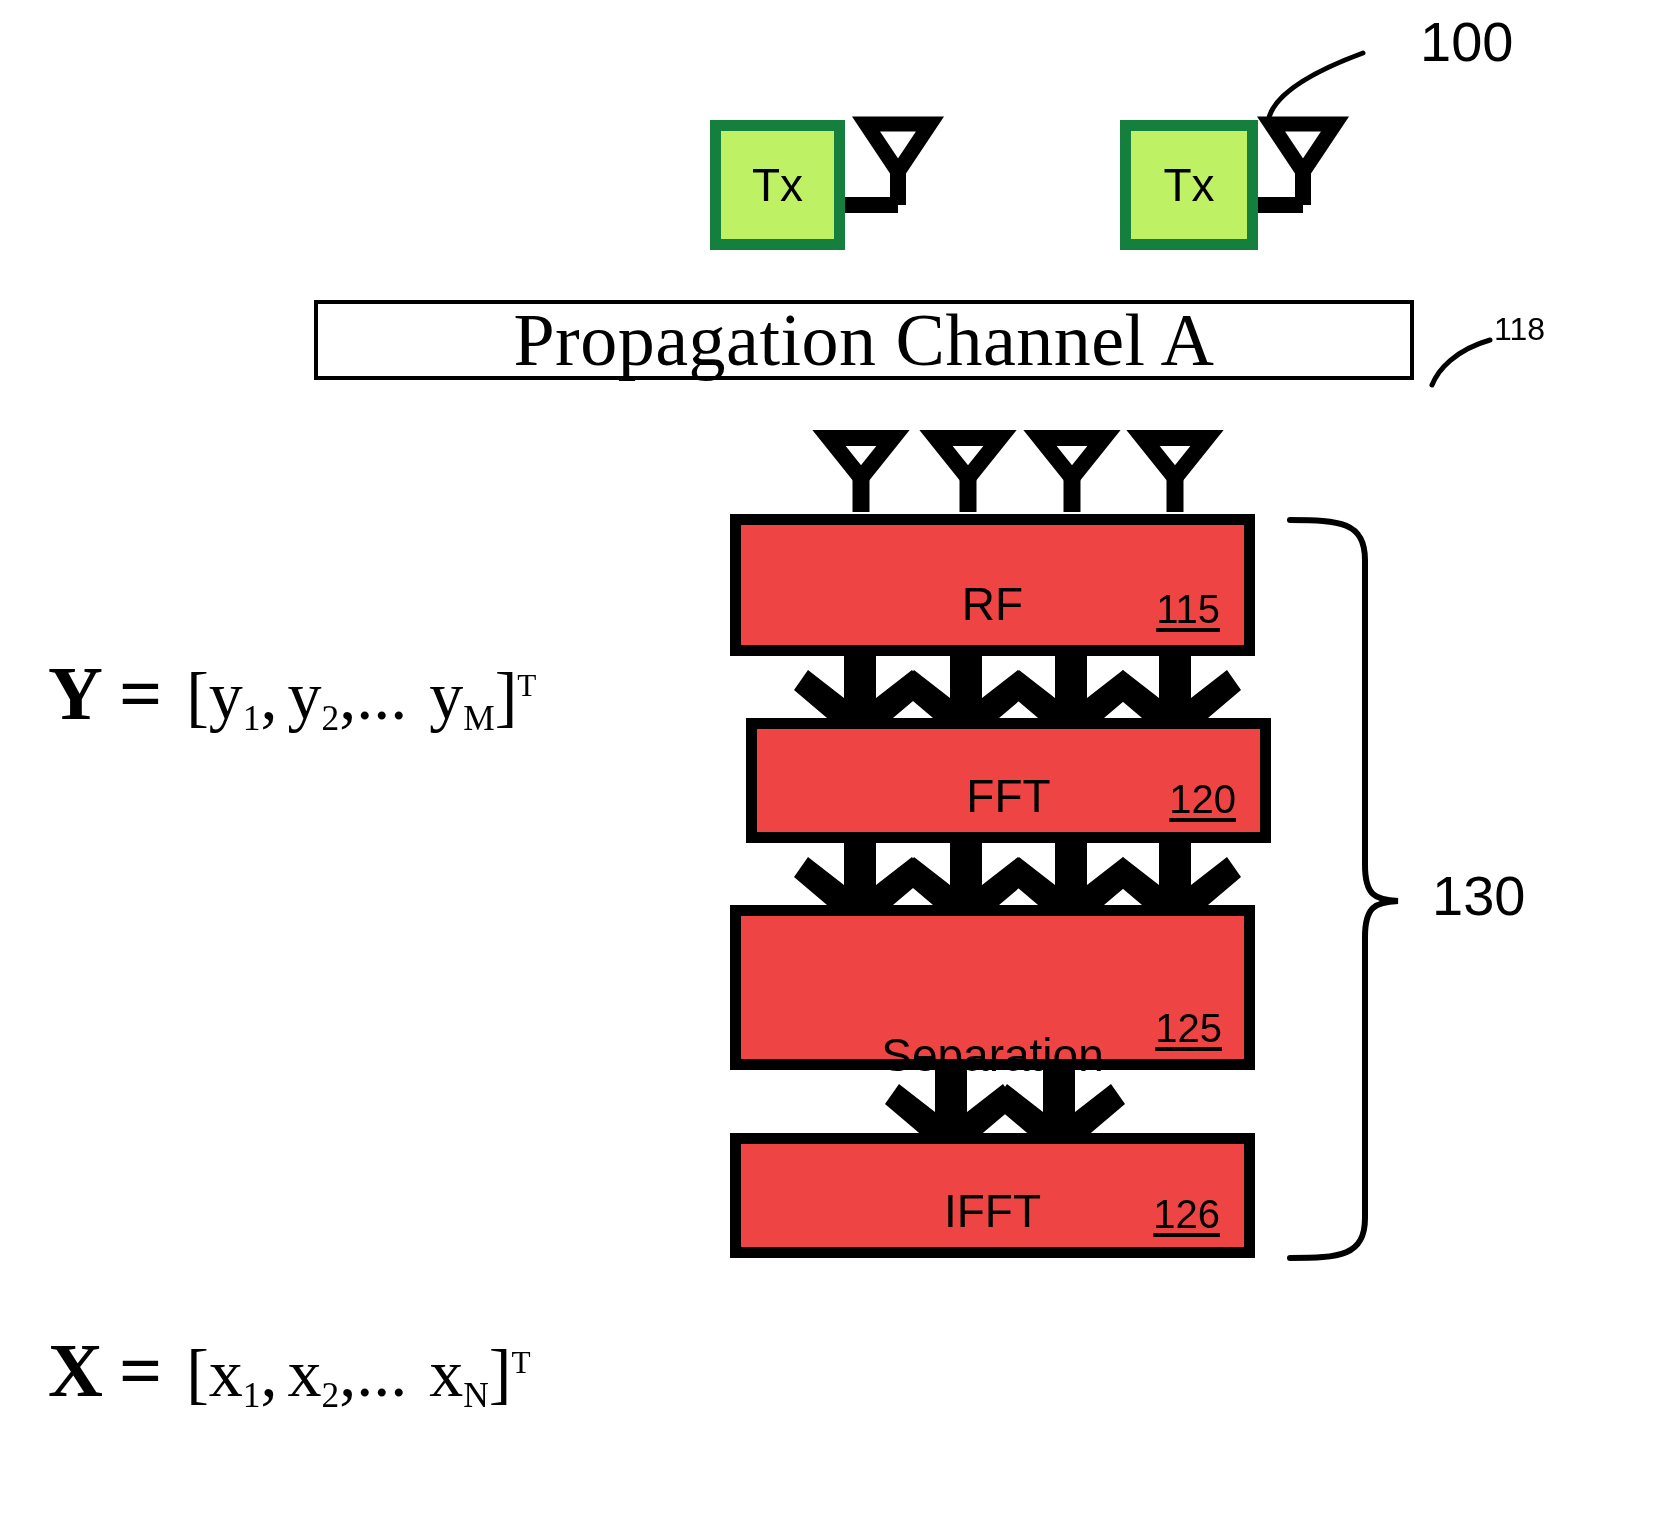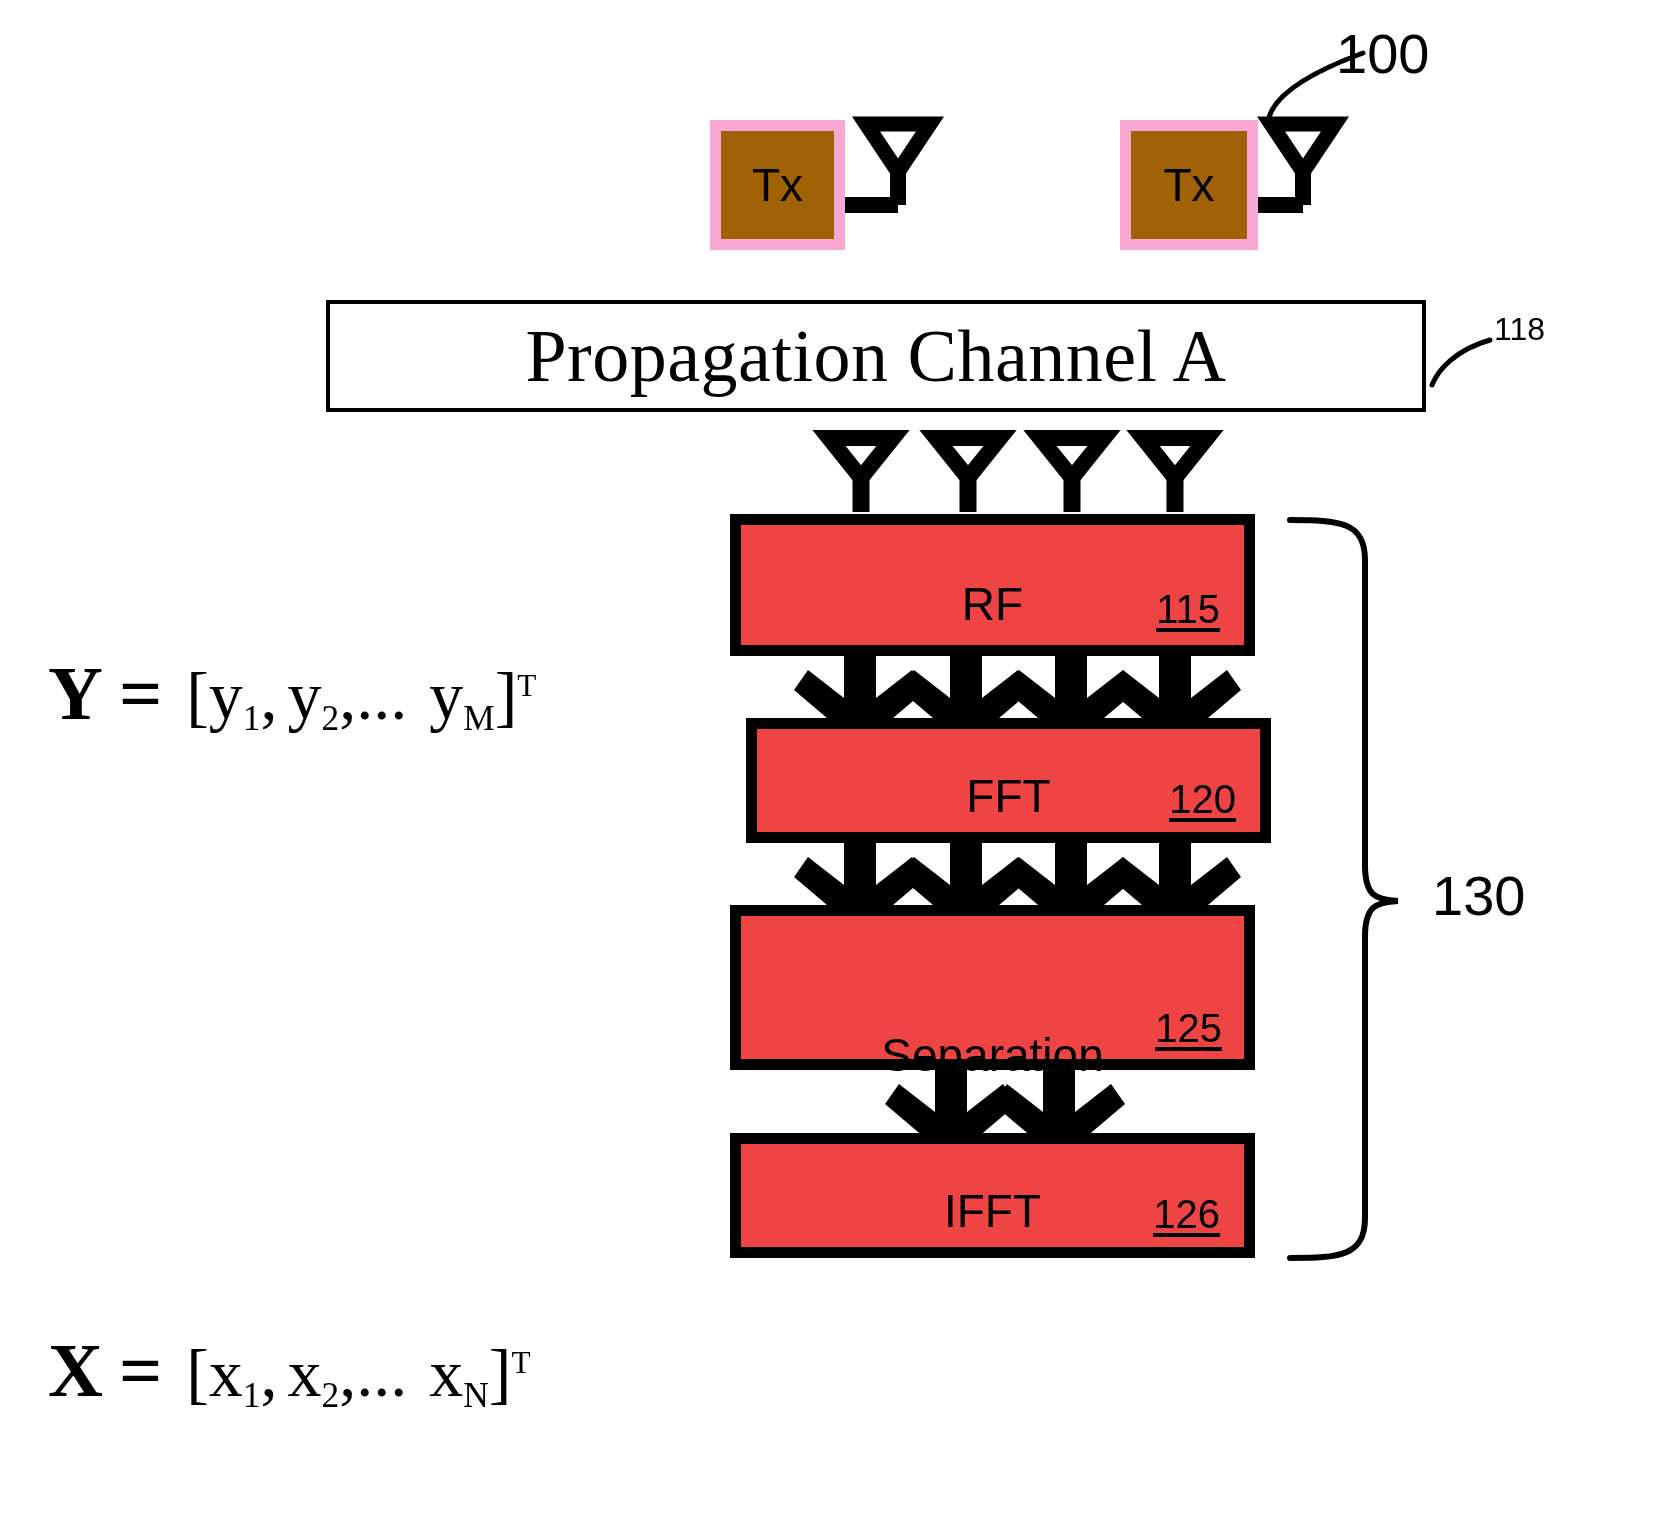--- a/index.html
+++ b/index.html
@@ -16,22 +16,22 @@
     width: 1673px;
     height: 1540px;
     background: #ffffff;
     overflow: hidden;
   }
 
   
   .tx-box {
     position: absolute;
     box-sizing: border-box;
-    border: 11px solid #f9a8d4;
-    background: #a16207;
+    border: 11px solid #15803d;
+    background: #bef264;
   }
   .tx-label {
     position: absolute;
     left: 0; right: 0;
     top: 50%;
     transform: translateY(-50%);
     text-align: center;
     font-size: 46px;
     font-family: "Liberation Sans", sans-serif;
     line-height: 1;
@@ -208,23 +208,23 @@
   </svg>
 
   <div class="tx-box" style="left:710px; top:120px; width:135px; height:130px;">
     <div class="tx-label">Tx</div>
   </div>
 
   <div class="tx-box" style="left:1120px; top:120px; width:138px; height:130px;">
     <div class="tx-label">Tx</div>
   </div>
 
-  <div class="ref-num big" style="left:1336px; top:14px;margin-top:12px;">100</div>
-
-  <div id="channel-box" style="left:326px; top:300px; width:1100px; height:112px;">
+  <div class="ref-num big" style="left:1420px; top:14px;">100</div>
+
+  <div id="channel-box" style="left:314px; top:300px; width:1100px; height:80px;">
     <div id="channel-label">Propagation Channel A</div>
   </div>
 
   <div class="ref-num" style="left:1494px; top:313px;">118</div>
 
   <div class="proc-box" style="left:730px; top:514px; width:525px; height:142px;">
     <div class="proc-label" style="top:56px;">RF</div>
     <div class="proc-ref" style="right:24px; bottom:16px;">115</div>
   </div>
 

